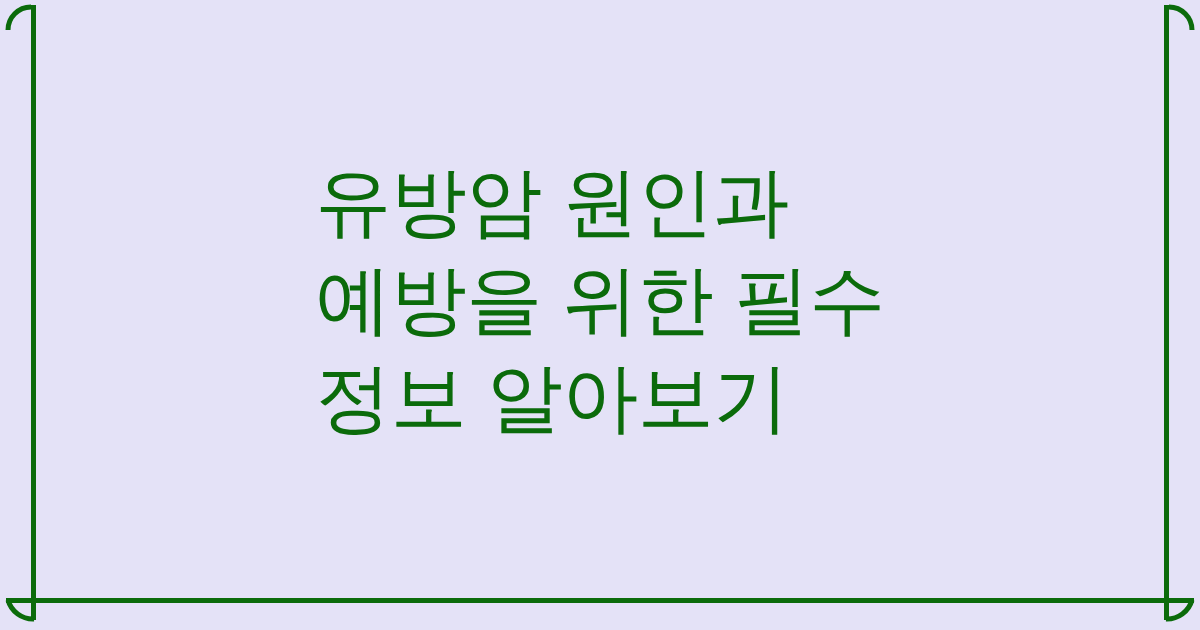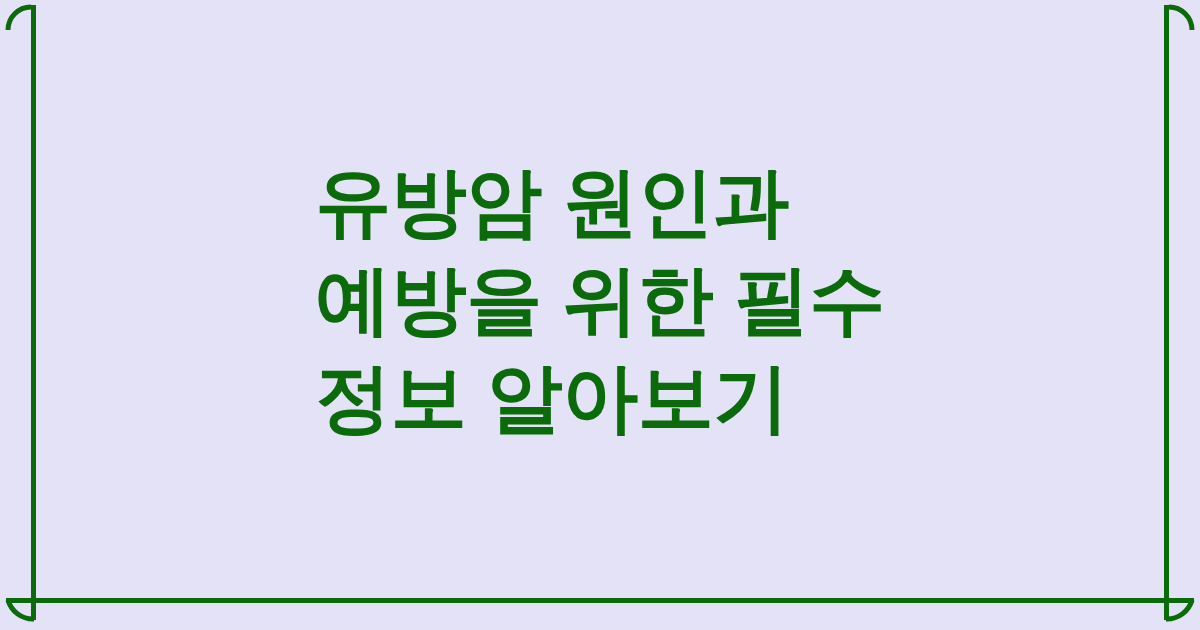--- a/index.html
+++ b/index.html
@@ -42,21 +42,21 @@
     display: flex;
     align-items: center;
     justify-content: center;
     box-sizing: border-box;
     padding: 0 60px 30px 60px;
   }
 
   #page-title {
     margin: 0;
     text-align: left;
-    font-weight: 700;
+    font-weight: 400;
     font-size: 76px;
     line-height: 1.29;
     letter-spacing: -0.5px;
     color: #0b6b0b;
     word-break: keep-all;
     white-space: pre-line;
     -webkit-font-smoothing: antialiased;
   }
 </style>
 </head>

